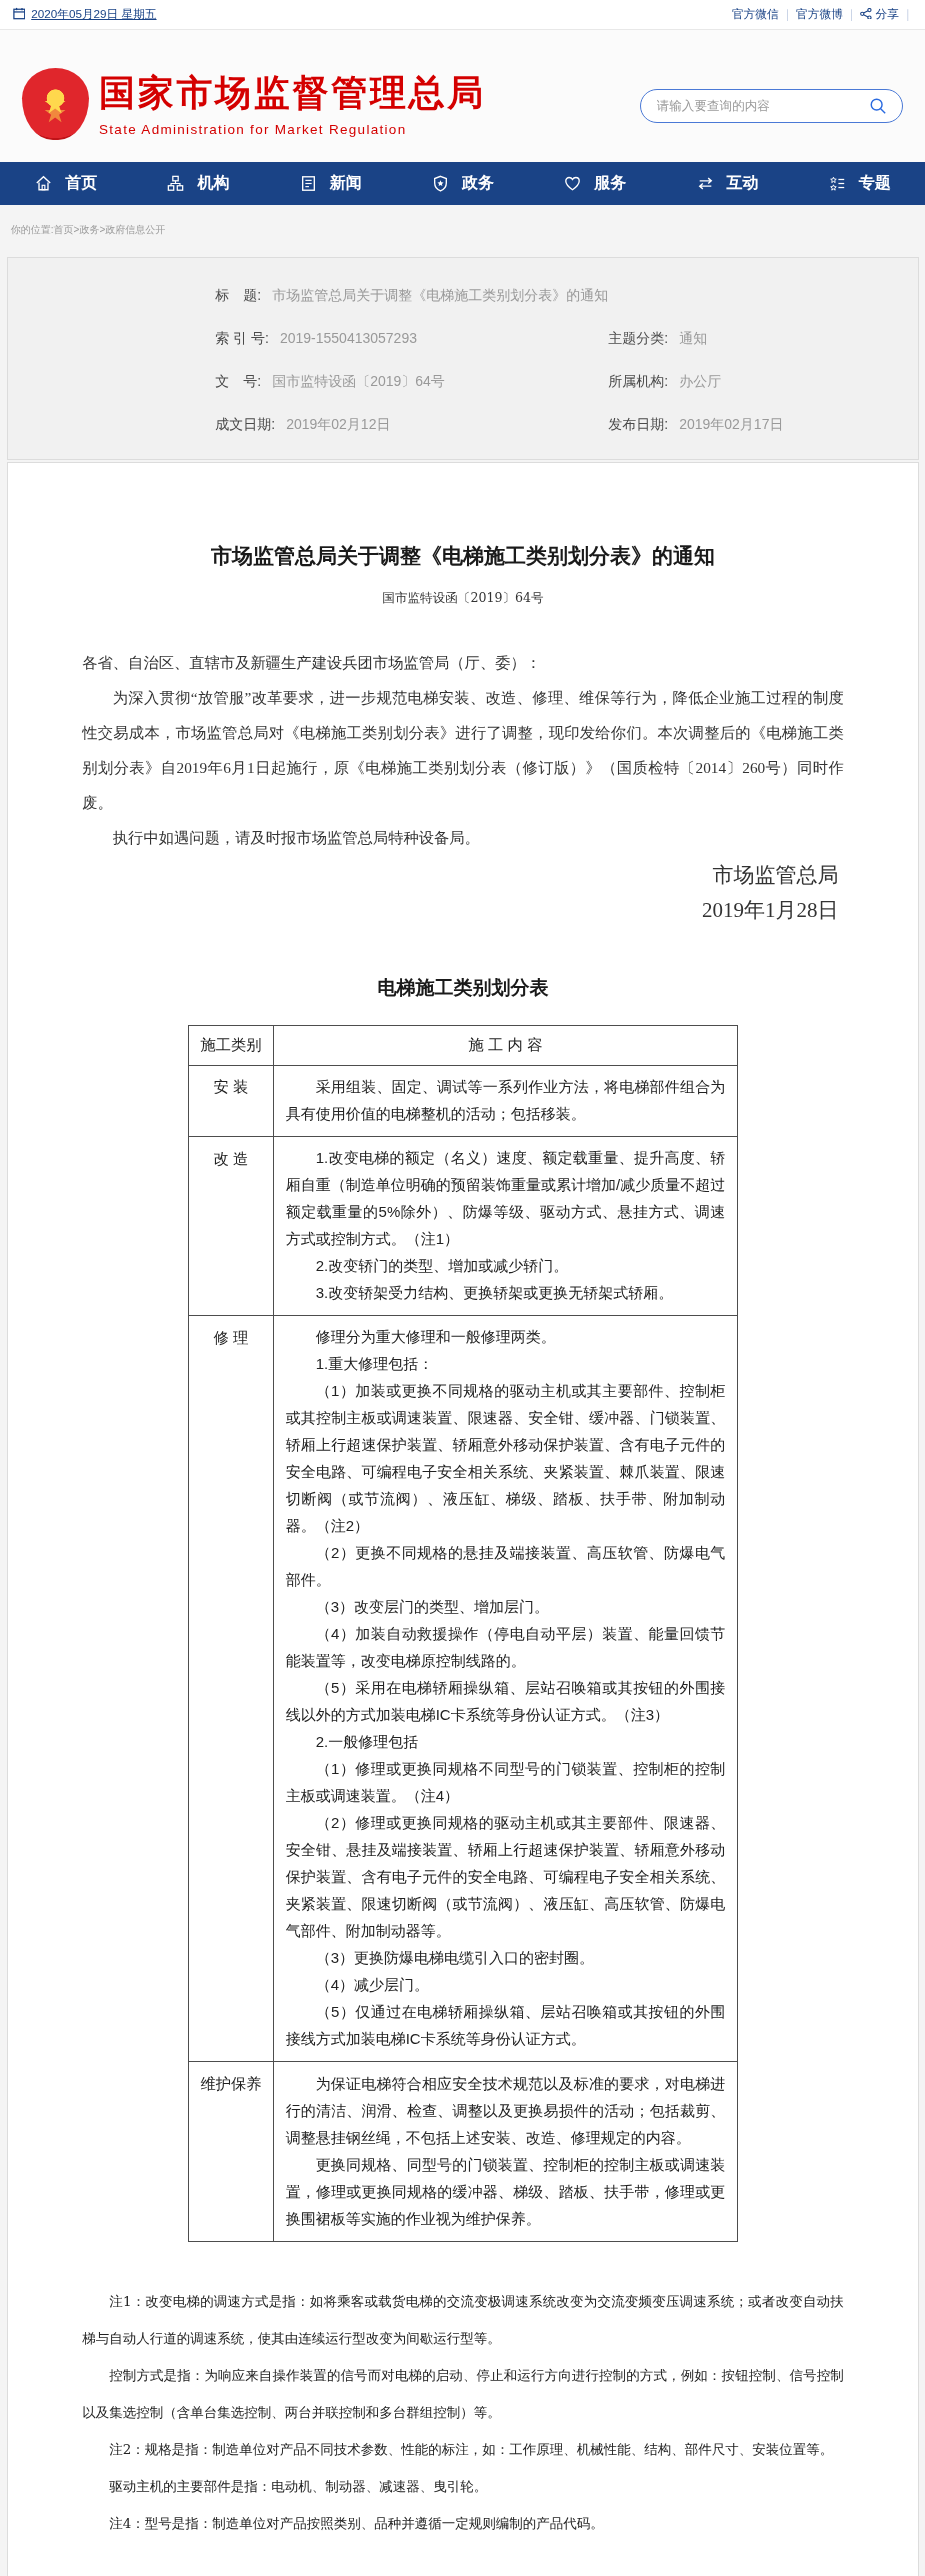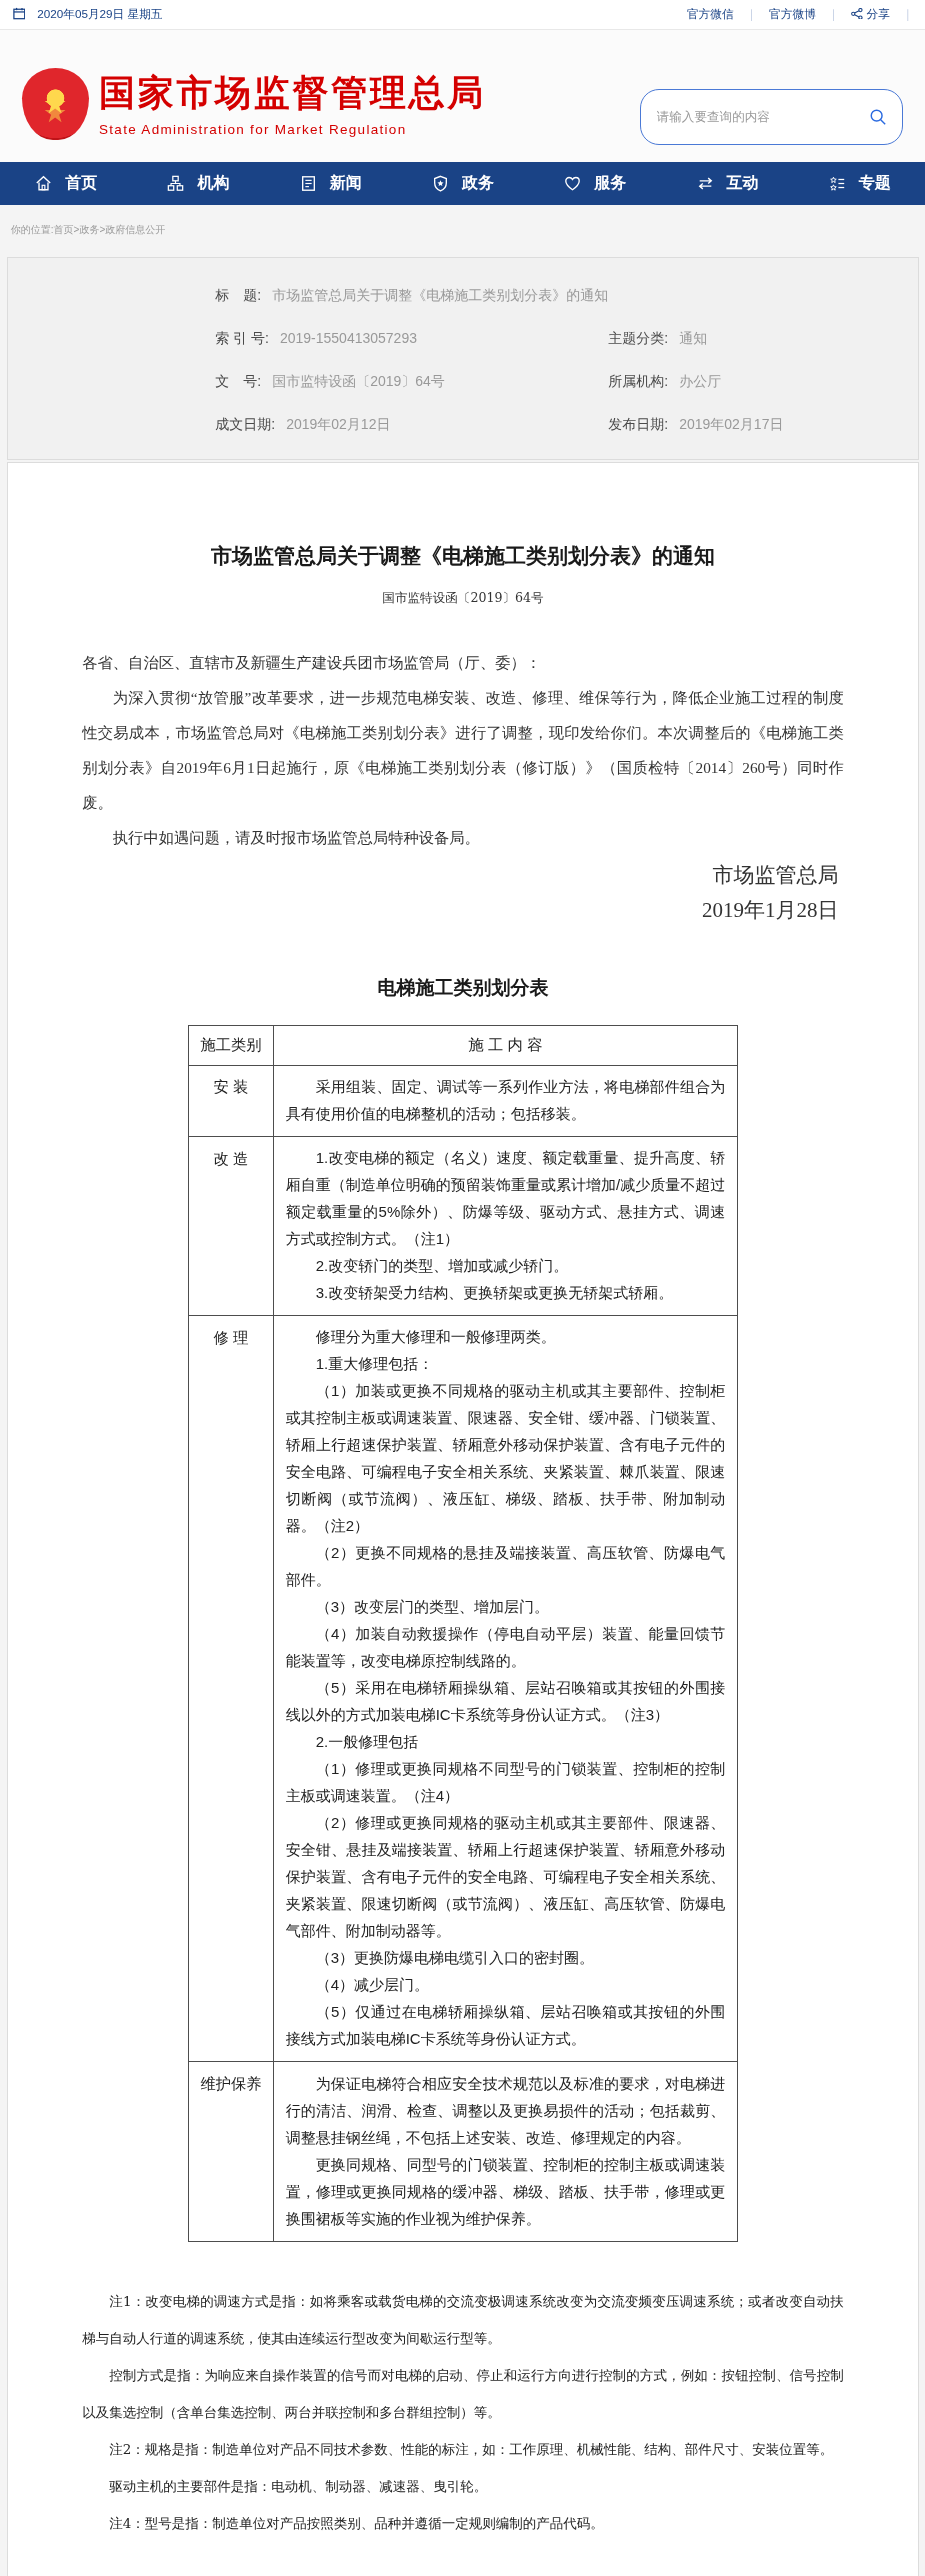--- a/index.html
+++ b/index.html
@@ -2,36 +2,36 @@
 <html style="font-size:14.4px"><head>
 <meta charset="utf-8">
 <style>
   * { margin:0; padding:0; box-sizing:border-box; }
   html,body { background:#f4f4f4; }
   body { width:926px; font-family:"Liberation Sans", sans-serif; color:#333; }
 
   
   .topbar { height:30px; background:#ffffff; border-bottom:0.9px solid #e8e8e8;
             display:flex; align-items:center; justify-content:space-between; padding:0 12.6px; }
-  .topbar-left { display:flex; align-items:flex-start; gap:12px; color:#1a4386; font-size:11.7px; }
-  .topbar-right { display:flex; align-items:flex-end; gap:12px; color:#1a4386; font-size:11.7px; }
+  .topbar-left { display:flex; align-items:flex-start; gap:6px; color:#1a4386; font-size:11.7px;text-decoration:underline; }
+  .topbar-right { display:flex; align-items:flex-end; gap:3px; color:#1a4386; font-size:11.7px; }
   .topbar-right .sep { color:#b9c6de; }
   .top-link { color:#1a4386; cursor:pointer; display:flex; align-items:center; gap:3.6px; }
 
   
   .header { height:132px; background:#fbfbfb; position:relative; }
   .emblem { position:absolute; left:21.6px; top:38px; width:67px; height:72px;
             background:radial-gradient(circle at 50% 42%, #ffd84d 0 16%, #e0262c 17% 74%, #c01318 75%);
             border-radius:50% 50% 46% 46% / 42% 42% 58% 58%;
             display:flex; align-items:center; justify-content:center; }
   .emblem .star { color:#ffd84d; font-size:27px; line-height:1; text-shadow:0 9px 0 rgba(255,216,77,.55); }
   .brand { position:absolute; left:99px; top:43px; }
   .brand-cn { font-size:36px; font-weight:bold; color:#d40000; letter-spacing:2.7px; line-height:1.1; }
   .brand-en { margin-top:9px; font-size:13.5px; color:#d40000; letter-spacing:1.3px; }
-  .searchbox { position:absolute; right:23.4px; top:59px; width:263px; height:56px;
+  .searchbox { position:absolute; right:23.4px; top:59px; width:263px; height:34px;
                background:#fff; border:0.9px solid #4a79d6; border-radius:19px;
                display:flex; align-items:center; padding:0 12.6px 0 16px; }
   .searchbox input { flex:1; border:none; outline:none; font-size:12.6px; color:#333; background:transparent;
                      font-family:"Liberation Sans", sans-serif; }
   .searchbox input::placeholder { color:#9a9a9a; }
   .search-btn { width:21.6px; height:21.6px; cursor:pointer; display:flex; align-items:center; justify-content:center; }
 
   
   .nav { height:43px; background:#1a4386; display:flex; align-items:center; }
   .nav-item { flex:1; display:flex; align-items:center; justify-content:center; gap:13px;

